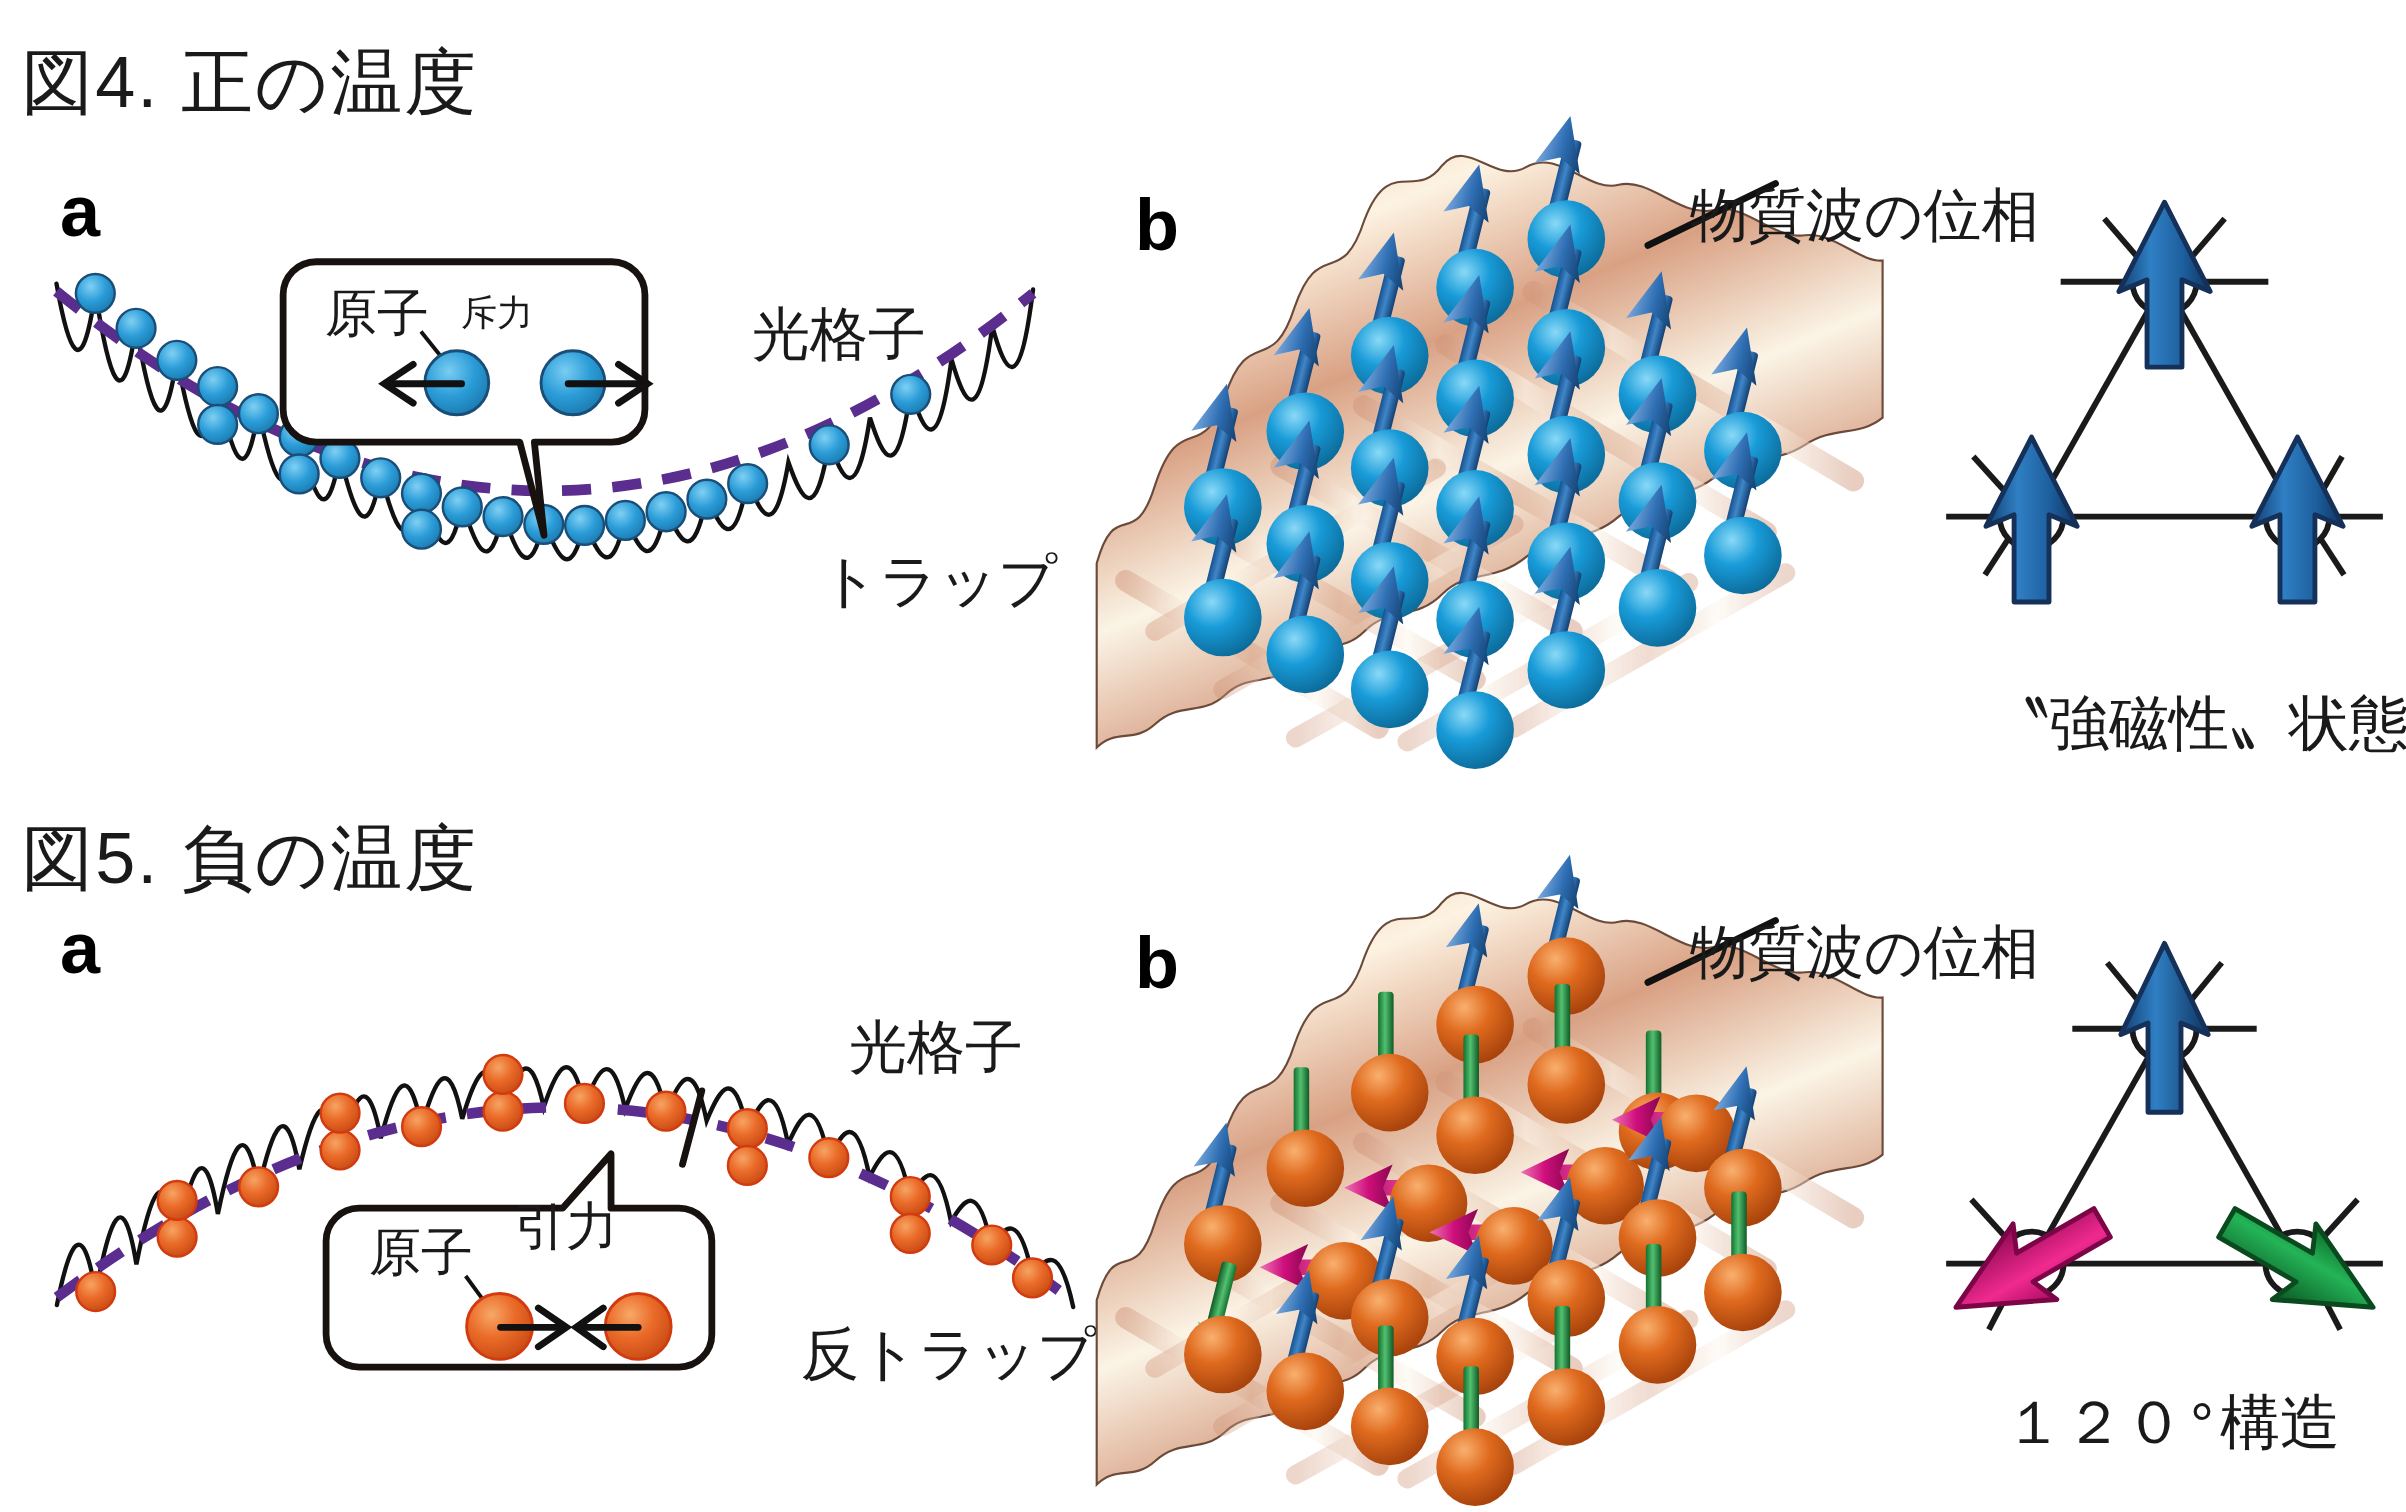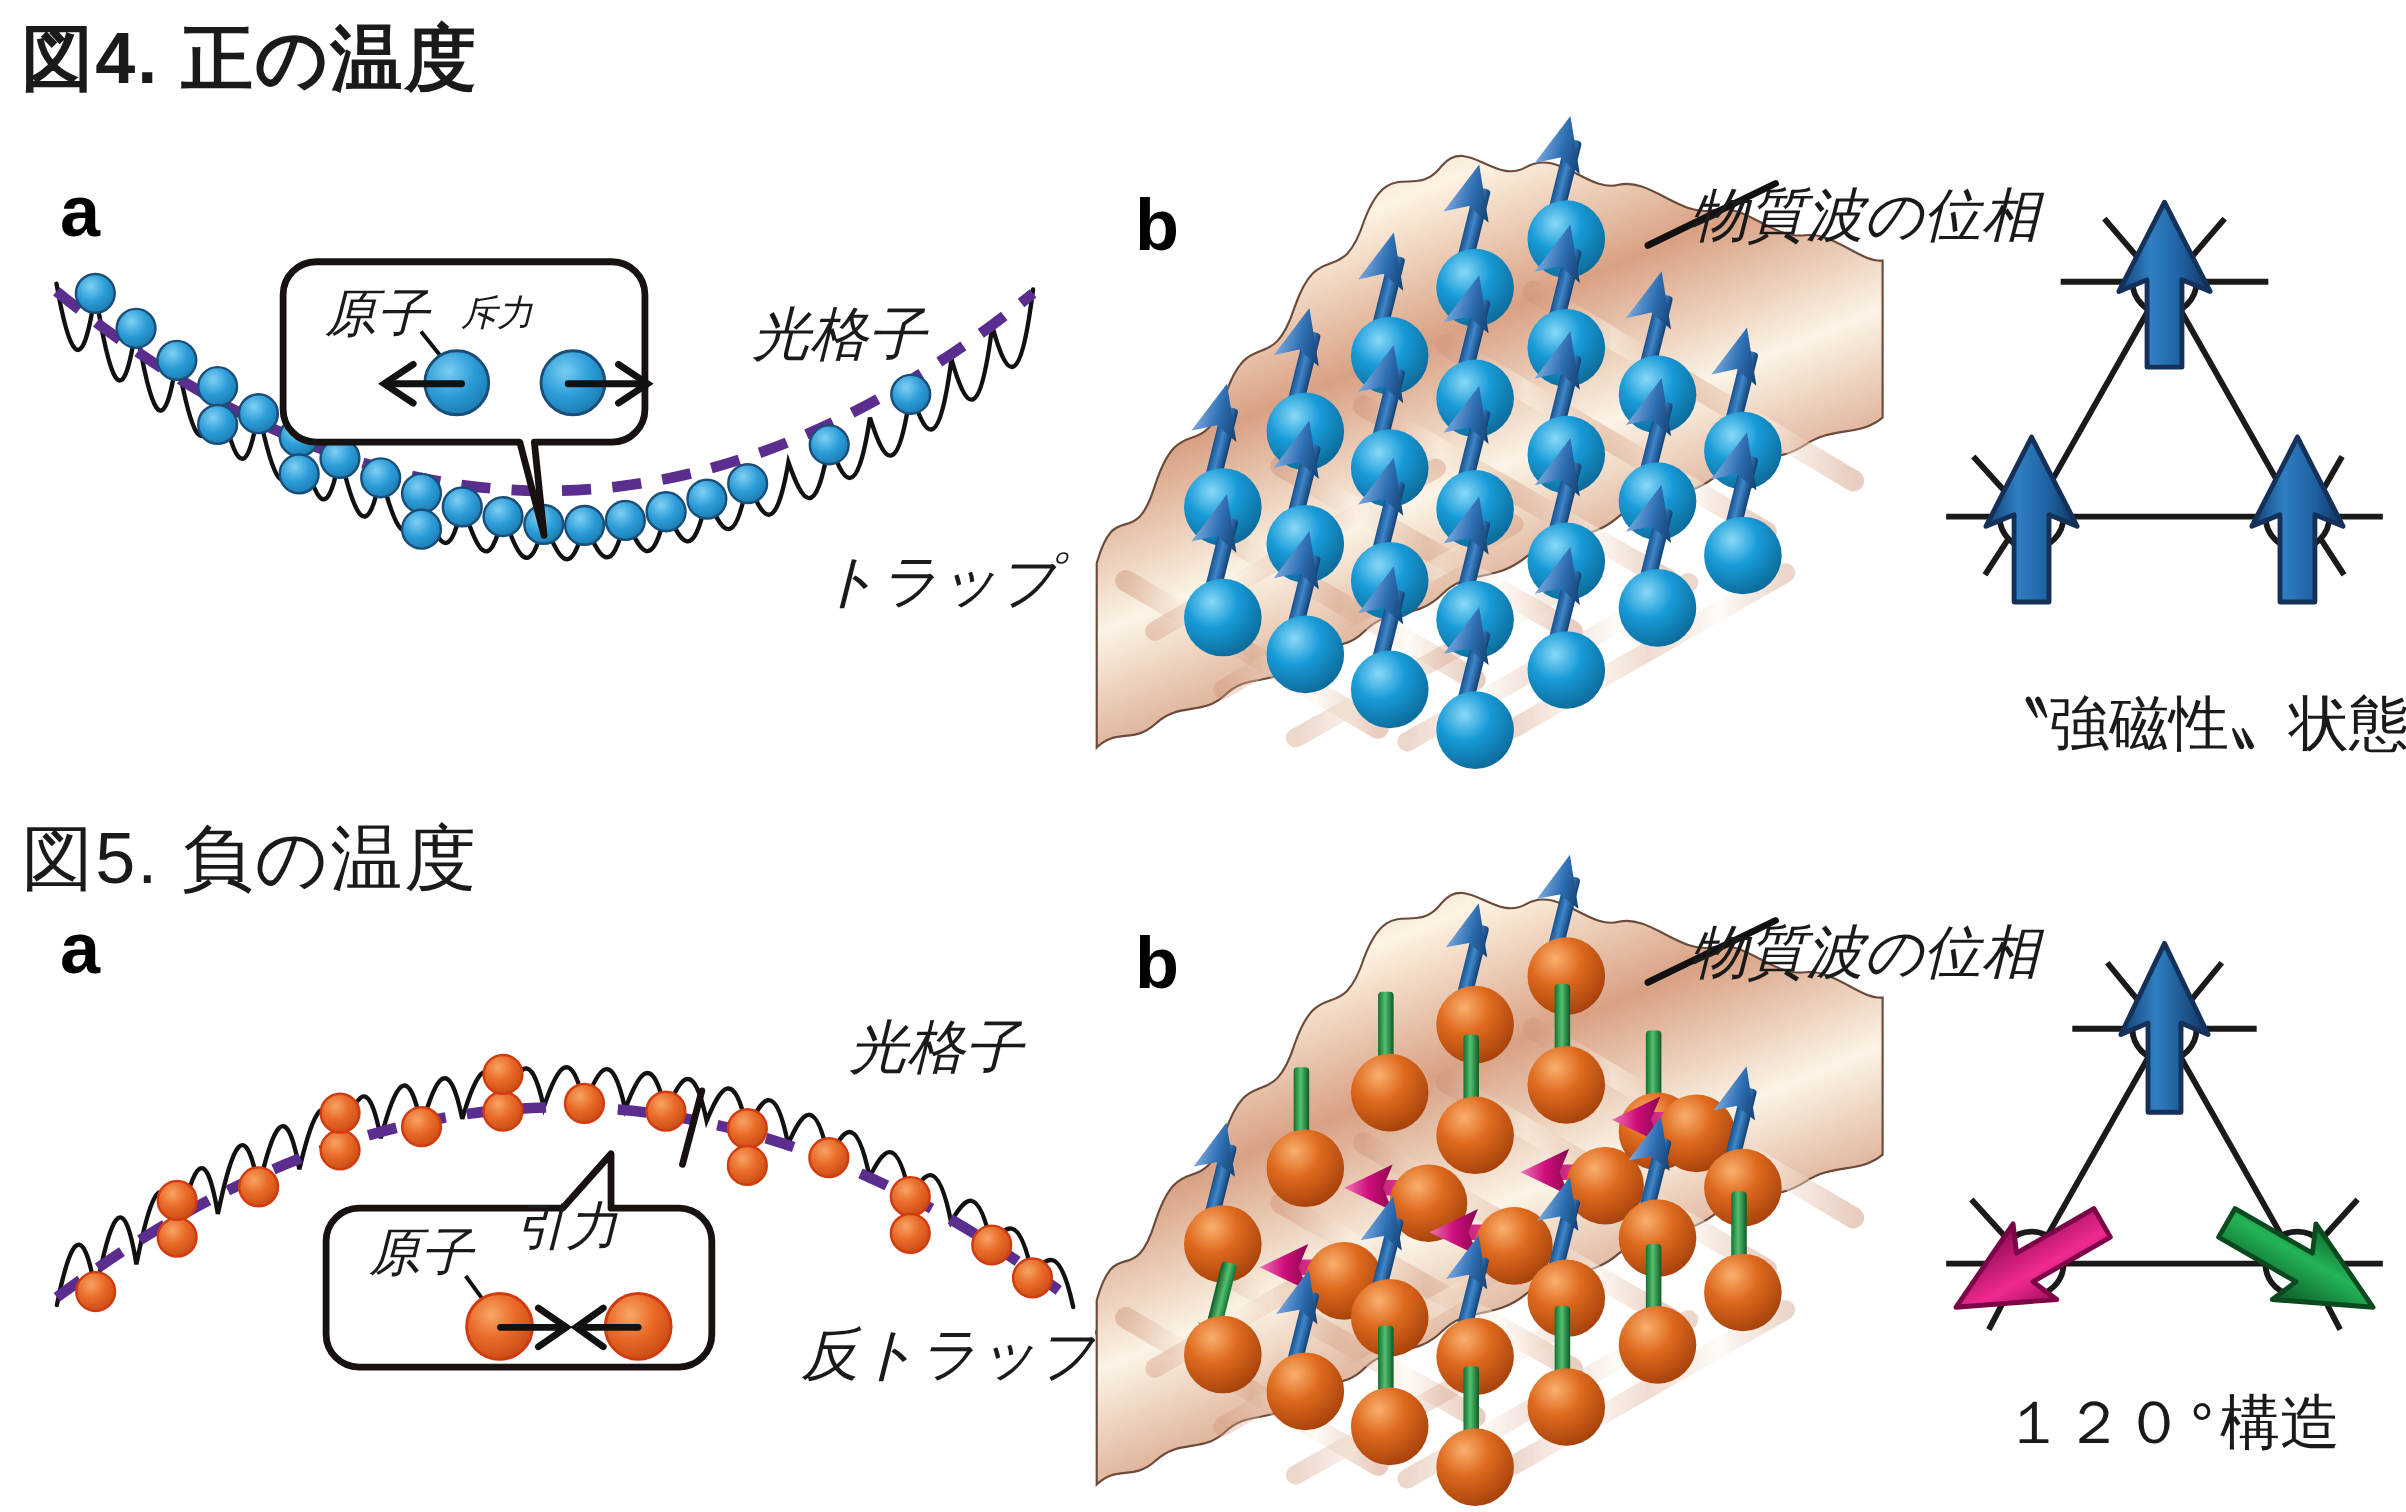--- a/index.html
+++ b/index.html
@@ -6,30 +6,29 @@
   html,body{margin:0;padding:0;background:#ffffff;}
   body{
     width:2407px;height:1513px;position:relative;overflow:hidden;
     font-family:"Liberation Sans","DejaVu Sans",sans-serif;
     color:#1a1a1a;
   }
   .fig-title{
     position:absolute;font-size:72px;font-weight:400;letter-spacing:1.9px;
     color:#1a1a1a;white-space:nowrap;
   }
-  #fig4-title{left:21.3px;top:11px;font-weight:bold;}
+  #fig4-title{left:21.3px;top:35px;}
   #fig5-title{left:21.3px;top:767px;margin-top:44px;}
 
   .panel-letter{
     position:absolute;font-size:72px;font-weight:bold;color:#000;
   }
   .jp-label{
     position:absolute;font-size:58px;white-space:nowrap;color:#1a1a1a;
     font-family:"Liberation Sans","DejaVu Sans",sans-serif;
-    font-style:italic;
   }
   .caption-center{
     position:absolute;font-size:60px;white-space:nowrap;color:#1a1a1a;
     text-align:center;
   }
   svg{display:block;overflow:visible;}
   .svg-abs{position:absolute;}
 </style>
 </head>
 <body>

